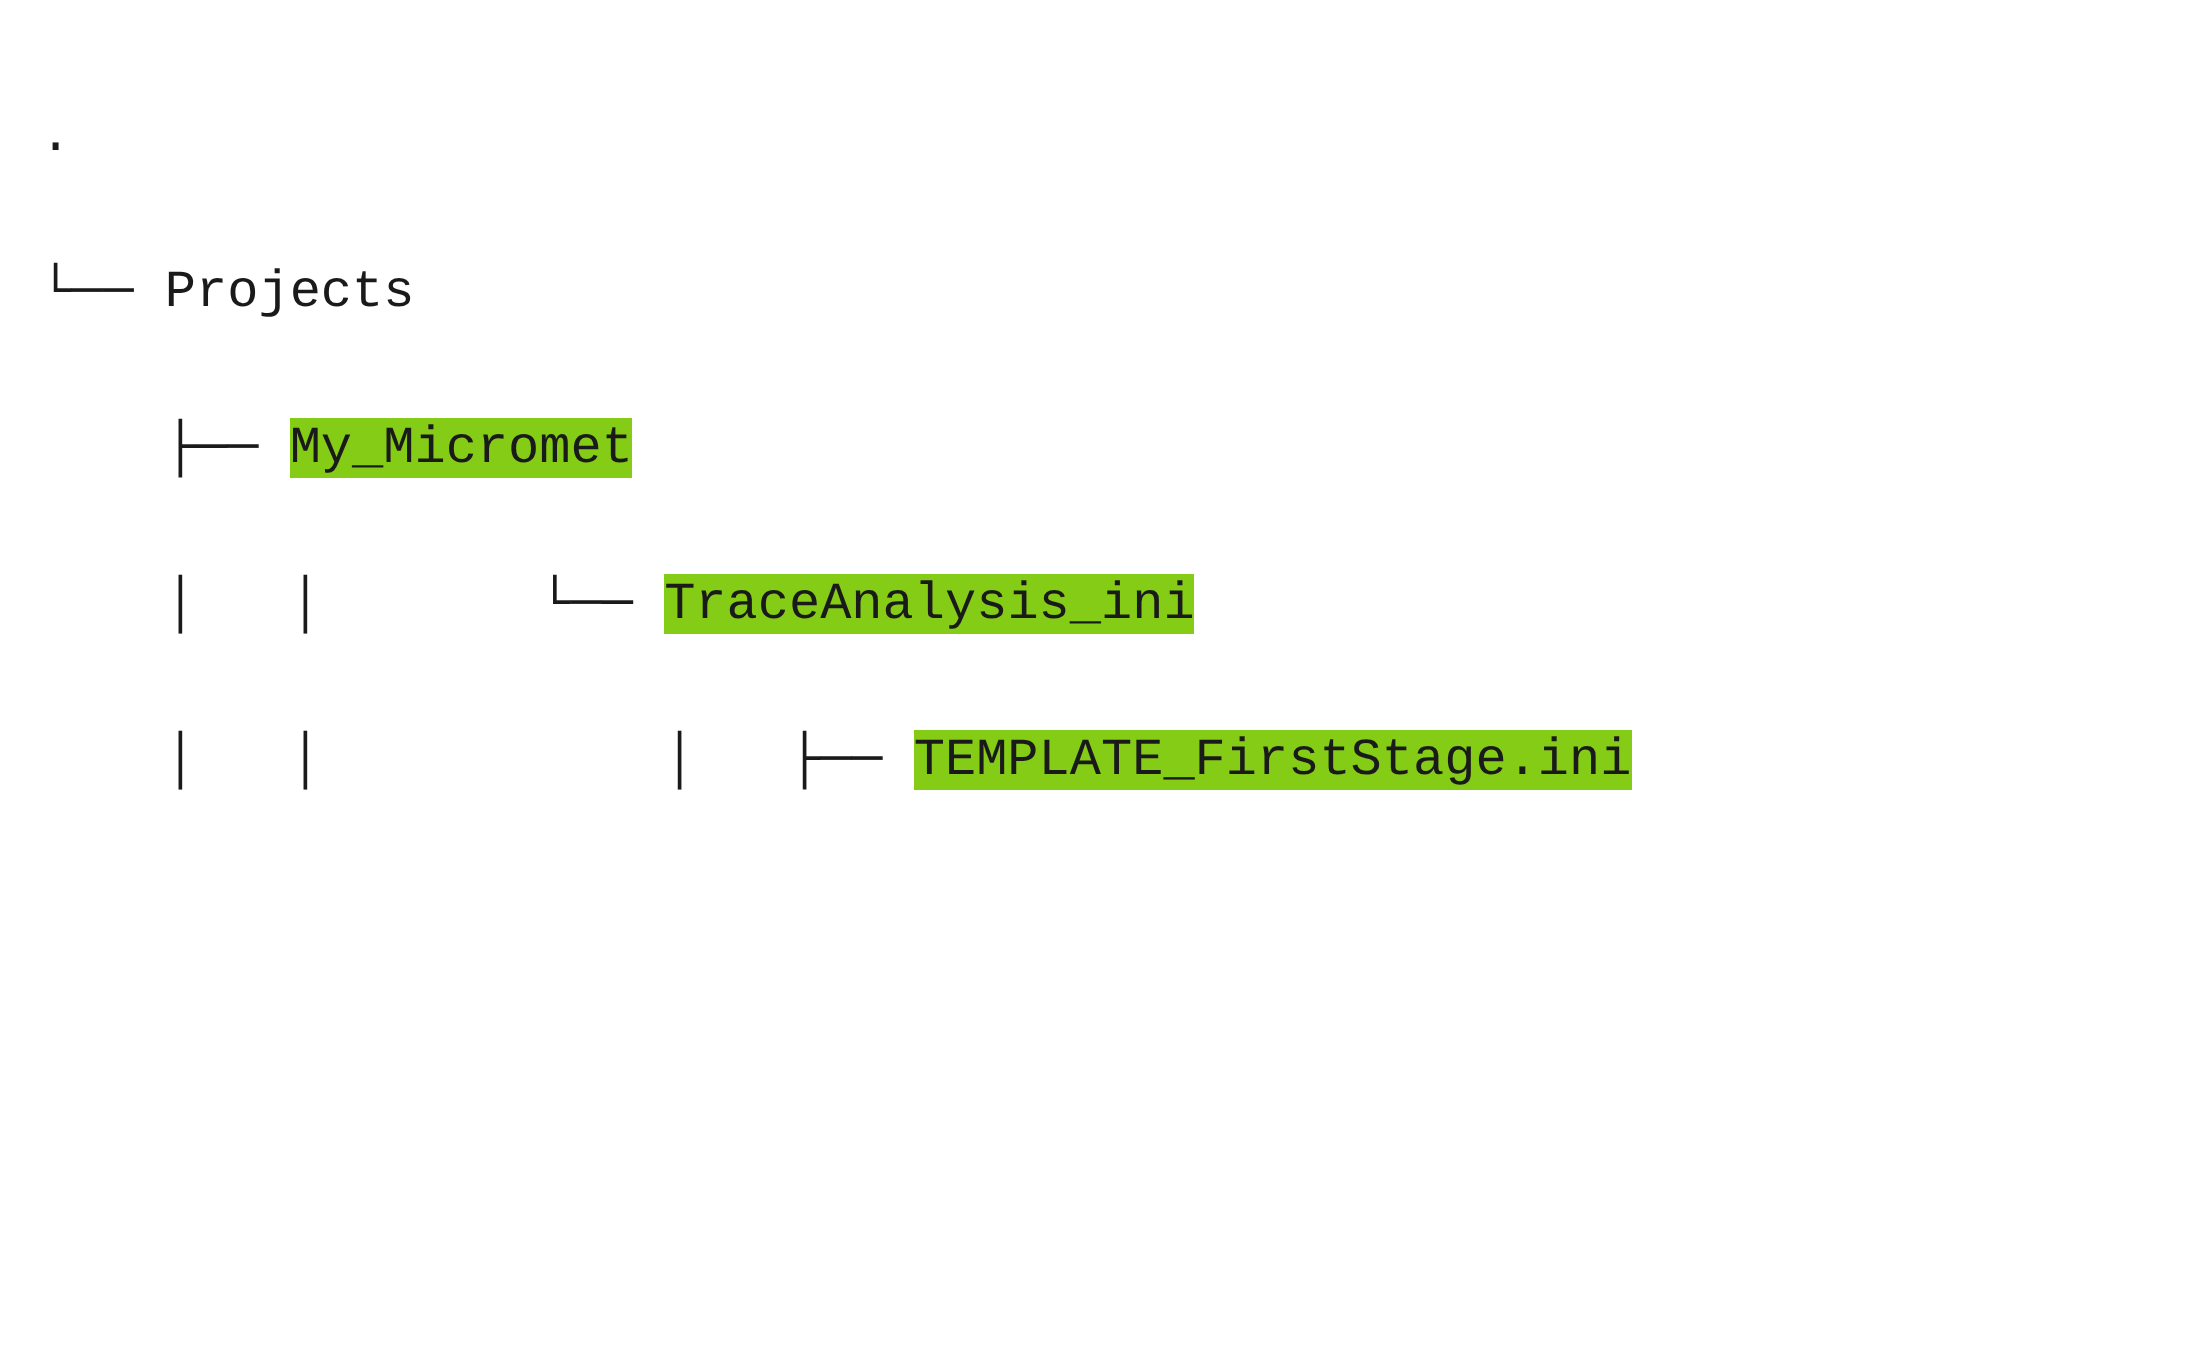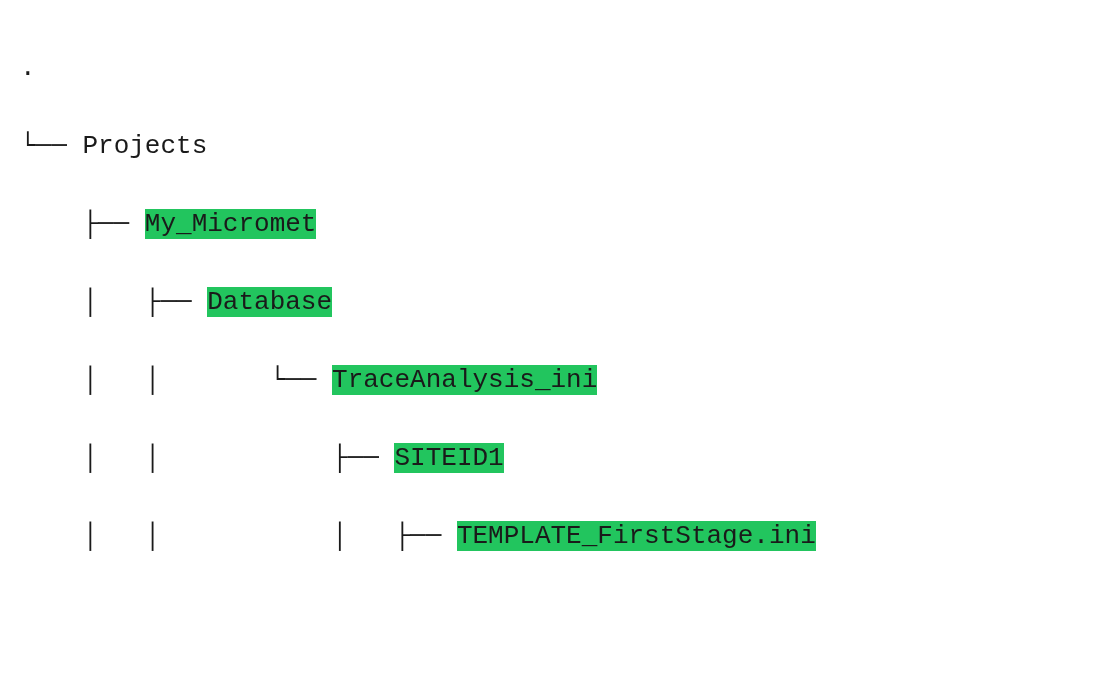--- a/index.html
+++ b/index.html
@@ -11,40 +11,38 @@
       color: #1a1a1a;
       background: #fff;
     }
     .tree {
       white-space: pre;
     }
     .line {
       display: block;
     }
     .hl-green {
-      background-color: #22c55e;
+      background-color: #84cc16;
     }
     .hl-yellow {
       background-color: #fff200;
     }
     .label {
       display: inline;
       text-align: right;
     }
   </style>
 </head>
 <body>
 
 <div class="tree">
 <span class="line"><span>.</span></span>
 <span class="line">└── <span class="label">Projects</span></span>
 <span class="line">    ├── <span class="label hl-green">My_Micromet</span></span>
-<span class="line">    │   ├── <span class="label hl-green">Database</span></span>
 <span class="line">    │   │       └── <span class="label hl-green">TraceAnalysis_ini</span></span>
-<span class="line">    │   │           ├── <span class="label hl-green">SITEID1</span></span>
 <span class="line">    │   │           │   ├── <span class="label hl-green">TEMPLATE_FirstStage.ini</span></span>
 
 
 
 
 
 
 </div>
 
 </body></html>

